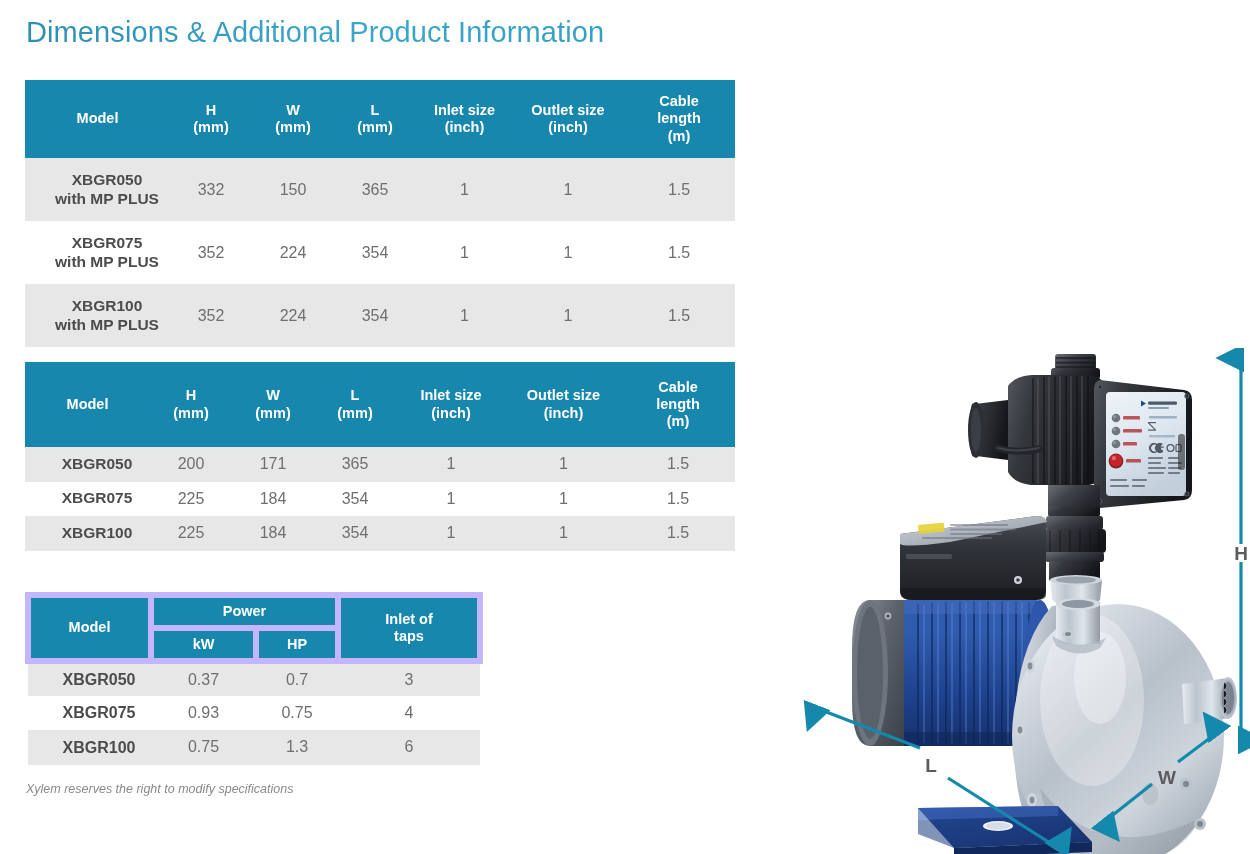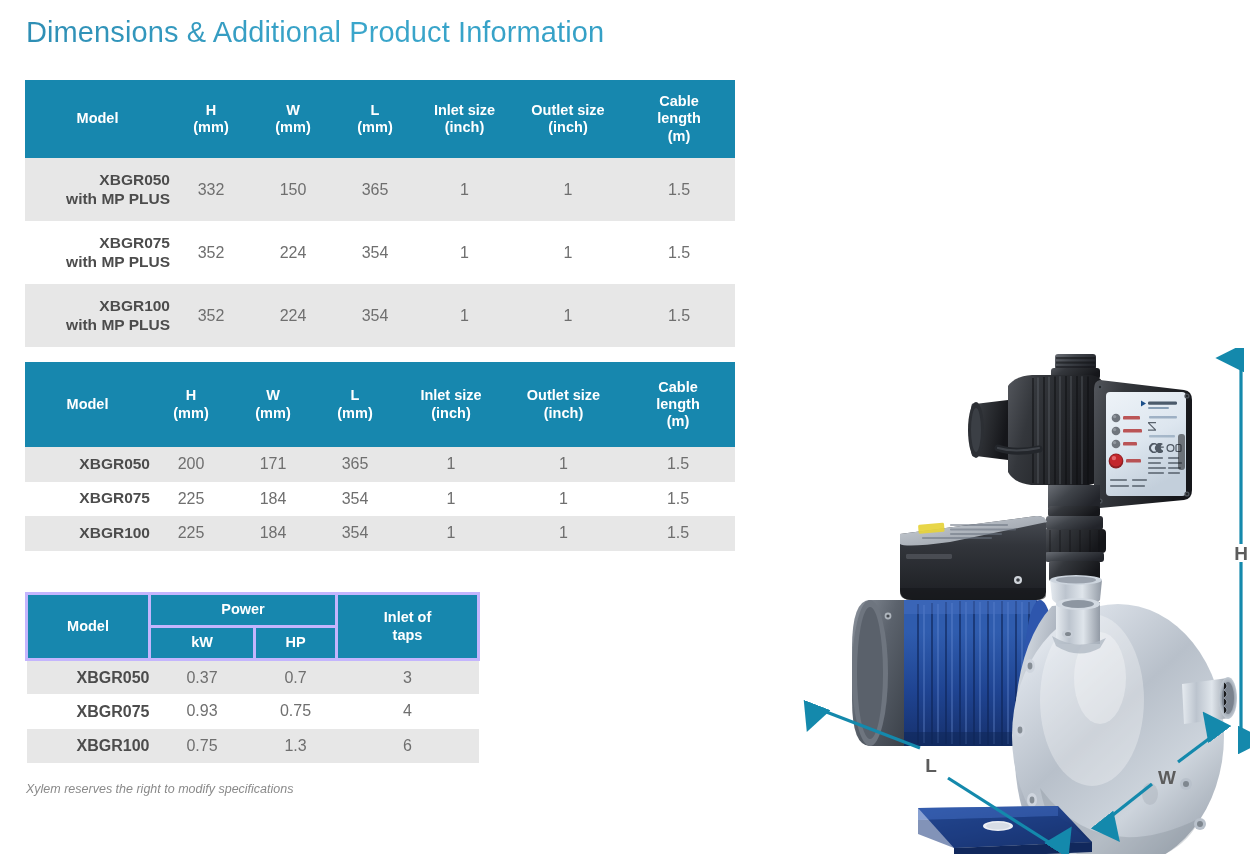--- a/index.html
+++ b/index.html
@@ -49,21 +49,21 @@
     font-size: 16px;
     color: #6f6f6f;
     text-align: center;
     vertical-align: middle;
     padding: 0;
     border: 0;
     background: #ffffff;
   }
   .spec-table tbody tr.shade td { background: #e7e7e7; }
   .spec-table tbody td.model {
-    text-align: right;
+    text-align: center;
     color: #4c4c4c;
     font-weight: bold;
     font-size: 15.5px;
     line-height: 1.2;
     padding-left: 19px;
   }
   .hdr-sub { display: block; }
 
   
   #table1 { left: 25px; top: 80px; width: 710px; }
@@ -73,21 +73,21 @@
   
   #table2 { left: 25px; top: 362px; width: 710px; }
   #table2 thead th { height: 85px; }
   #table2 tbody tr { height: 34.5px; }
   #table2 tbody td.model { font-size: 15.5px; }
 
   
   #table3 { left: 25px; top: 592px; width: 452px; }
   #table3 thead th {
     height: 33px;
-    border: 3px solid #c4b5fd;
+    border: 6px solid #c4b5fd;
   }
   #table3 thead th.th-model { height: 66px; }
   #table3 tbody tr { height: 34.5px; }
   #table3 tbody td { font-size: 16px; }
 
   
   .footnote {
     position: absolute;
     left: 26px; top: 782px;
     font-size: 12.5px;

